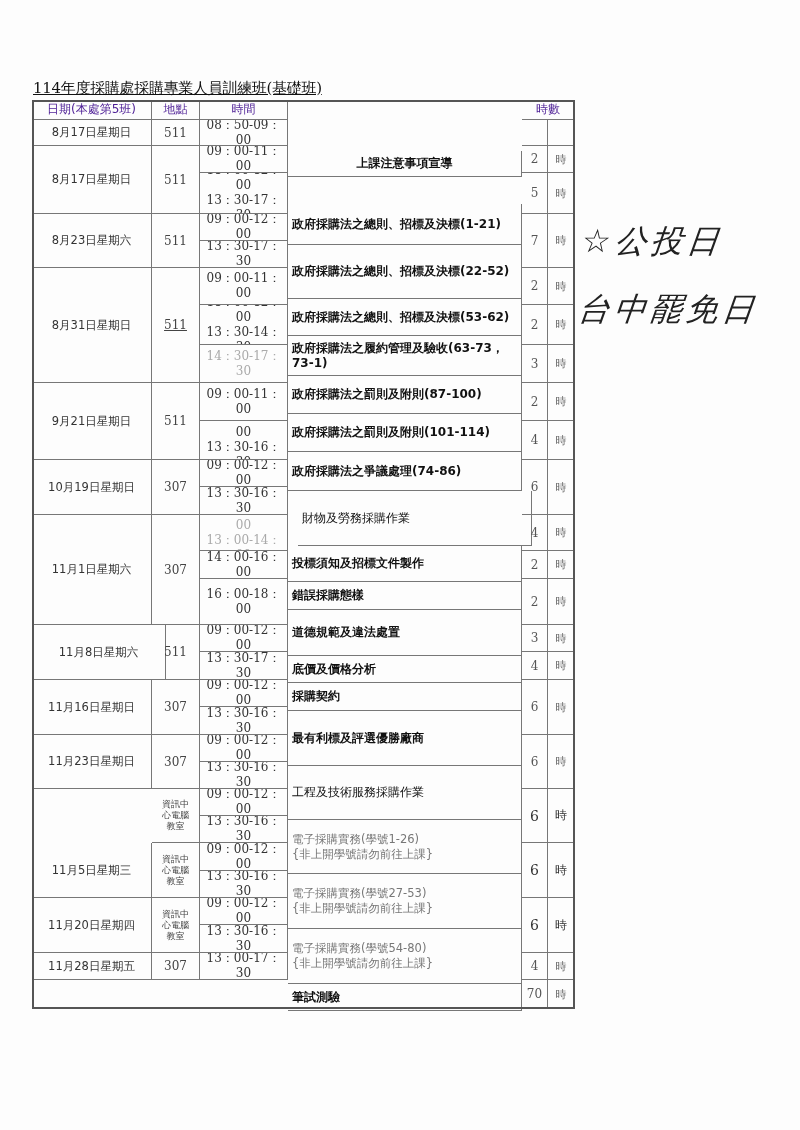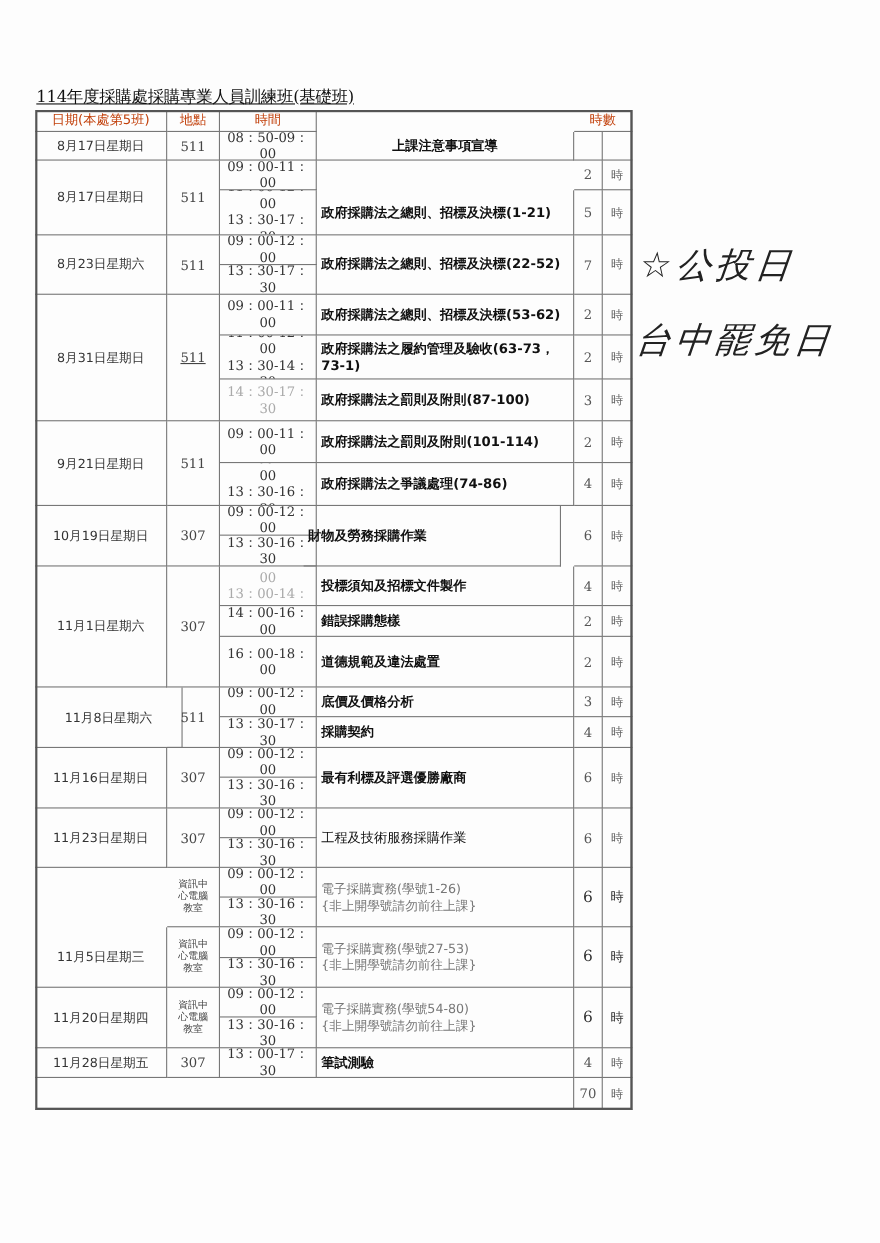--- a/index.html
+++ b/index.html
@@ -11,29 +11,29 @@
     position: absolute; left: 33px; top: 79px; font-size: 15px; line-height: 18px;
     text-decoration: underline; color: #111; letter-spacing: -0.3px; white-space: nowrap;
   }
   .grid { position: absolute; left: 32px; top: 100px; width: 543px; height: 909px; }
   .cell {
     position: absolute; box-sizing: border-box; border-right: 1px solid #777; border-bottom: 1px solid #777;
     display: flex; align-items: center; justify-content: center; text-align: center;
     font-size: 12px; color: #444; overflow: hidden;
   }
   .frame { position: absolute; left: 32px; top: 100px; width: 543px; height: 909px; box-sizing: border-box; border: 2px solid #555; pointer-events: none; }
-  .topic { justify-content: flex-start; text-align: left; padding-left: 4px; font-family: "DejaVu Sans", "Liberation Sans", sans-serif; font-size: 12px; color: #111; font-weight: bold; line-height: 15px; }
+  .topic { justify-content: flex-start; text-align: left; padding-left: 4px; font-family: "DejaVu Sans", "Liberation Sans", sans-serif; font-size: 12px; color: #111; font-weight: bold; line-height: 15px; margin-top: 31px; }
   .topic.light { color: #777; font-weight: normal; }
   .topic.center { justify-content: center; padding-left: 0; }
   .time { font-size: 12px; color: #333; line-height: 15px; white-space: pre-line; }
   .time.faint { color: #aaa; }
   .date { font-family: "DejaVu Sans", "Liberation Sans", sans-serif; font-size: 11.5px; color: #333; }
   .loc { font-size: 12px; }
   .loc.small { font-family: "DejaVu Sans", "Liberation Sans", sans-serif; font-size: 9px; line-height: 11px; white-space: pre-line; }
-  .hdr { font-family: "DejaVu Sans", "Liberation Sans", sans-serif; font-size: 12px; color: #c2410c; }
+  .hdr { font-family: "DejaVu Sans", "Liberation Sans", sans-serif; font-size: 12px; color: #4c1d95; }
   .num { font-size: 12px; color: #555; }
   .unit { font-family: "DejaVu Sans", "Liberation Sans", sans-serif; font-size: 11px; color: #666; }
   .hand {
     position: absolute; font-family: "DejaVu Sans", "Liberation Sans", sans-serif; font-size: 32px;
     color: #222; font-style: italic; letter-spacing: 4px; white-space: nowrap; transform: skewX(-6deg);
   }
 </style>
 </head>
 <body>
 
@@ -97,21 +97,21 @@
   <div class="cell time" style="left:168px;top:321px;width:88px;height:39px">11：00-12：00
 13：30-16：30</div>
   <div class="cell topic" style="left:256px;top:321px;width:234px;height:39px">政府採購法之爭議處理(74-86)</div>
   <div class="cell num" style="left:490px;top:321px;width:26px;height:39px">4</div>
   <div class="cell unit" style="left:516px;top:321px;width:27px;height:39px">時</div>
 
   <div class="cell date" style="left:0;top:360px;width:120px;height:55px">10月19日星期日</div>
   <div class="cell loc" style="left:120px;top:360px;width:48px;height:55px">307</div>
   <div class="cell time" style="left:168px;top:360px;width:88px;height:27px">09：00-12：00</div>
   <div class="cell time" style="left:168px;top:387px;width:88px;height:28px">13：30-16：30</div>
-  <div class="cell topic" style="left:244px;top:360px;width:234px;height:55px;font-weight:bold">財物及勞務採購作業</div>
+  <div class="cell topic" style="left:266px;top:360px;width:234px;height:55px;font-weight:normal">財物及勞務採購作業</div>
   <div class="cell num" style="left:490px;top:360px;width:26px;height:55px">6</div>
   <div class="cell unit" style="left:516px;top:360px;width:27px;height:55px">時</div>
 
   <div class="cell date" style="left:0;top:415px;width:120px;height:110px">11月1日星期六</div>
   <div class="cell loc" style="left:120px;top:415px;width:48px;height:110px">307</div>
   <div class="cell time faint" style="left:168px;top:415px;width:88px;height:36px">09：00-12：00
 13：00-14：00</div>
   <div class="cell topic" style="left:256px;top:415px;width:234px;height:36px">投標須知及招標文件製作</div>
   <div class="cell num" style="left:490px;top:415px;width:26px;height:36px">4</div>
   <div class="cell unit" style="left:516px;top:415px;width:27px;height:36px">時</div>

